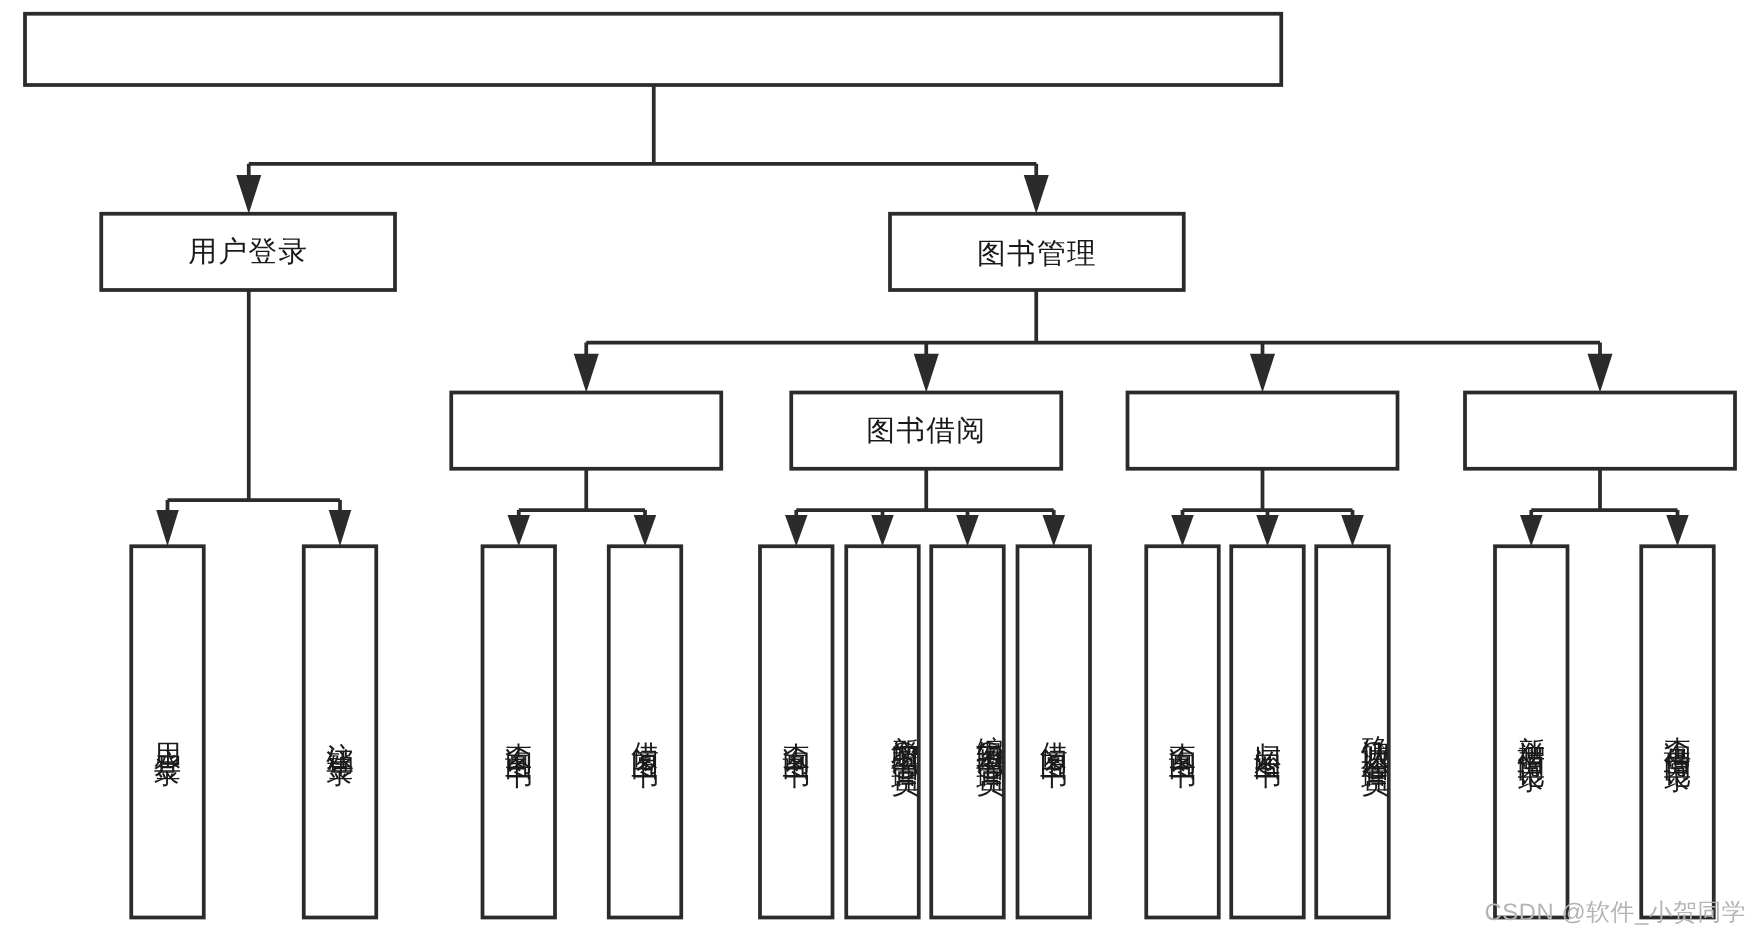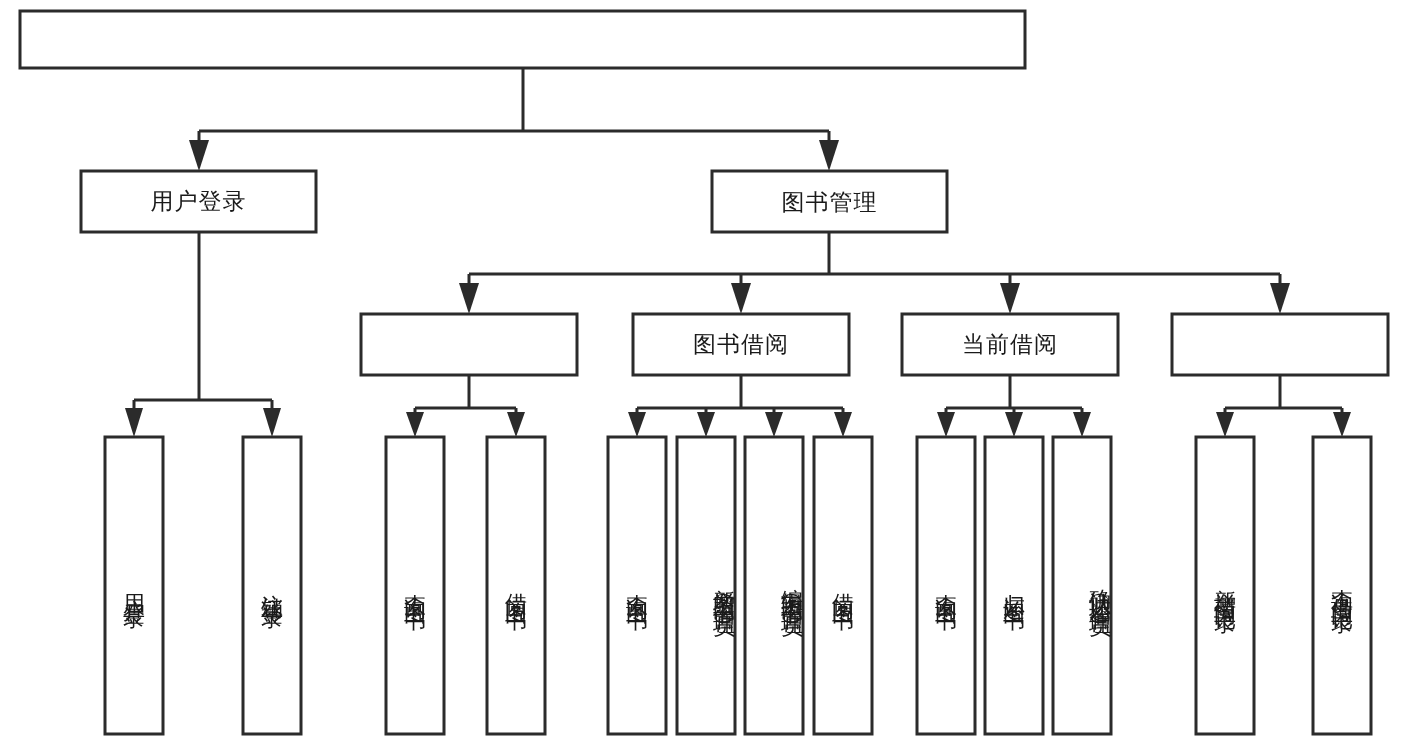--- a/index.html
+++ b/index.html
@@ -177,35 +177,35 @@
   </svg>
 
 
   <div class="node-label horizontal" style="left:81px; top:171px; width:235px; height:61px;">用户登录</div>
 
   <div class="node-label horizontal" style="left:712px; top:172px; width:235px; height:61px;">图书管理</div>
 
 
   <div class="node-label horizontal" style="left:633px; top:314px; width:216px; height:61px;">图书借阅</div>
 
-  <div class="node-label horizontal" style="left:902px; top:314px; width:216px; height:61px;">当前借阅</div>
 
 
   <div class="node-label vertical" style="left:105px; top:437px; width:58px; height:297px;">用户登录</div>
   <div class="node-label vertical" style="left:243px; top:437px; width:58px; height:297px;">注销登录</div>
 
   <div class="node-label vertical" style="left:386px; top:437px; width:58px; height:297px;">查询图书</div>
   <div class="node-label vertical" style="left:487px; top:437px; width:58px; height:297px;">借阅图书</div>
 
   <div class="node-label vertical" style="left:608px; top:437px; width:58px; height:297px;">查询图书</div>
   <div class="node-label vertical long" style="left:677px; top:444px; width:58px; height:290px;">新增图书（管理员）</div>
   <div class="node-label vertical long" style="left:745px; top:444px; width:58px; height:290px;">编辑图书（管理员）</div>
   <div class="node-label vertical" style="left:814px; top:437px; width:58px; height:297px;">借阅图书</div>
 
   <div class="node-label vertical" style="left:917px; top:437px; width:58px; height:297px;">查询图书</div>
   <div class="node-label vertical" style="left:985px; top:437px; width:58px; height:297px;">归还图书</div>
   <div class="node-label vertical long" style="left:1053px; top:444px; width:58px; height:290px;">确认归还（管理员）</div>
 
   <div class="node-label vertical" style="left:1196px; top:437px; width:58px; height:297px;">新增借阅记录</div>
   <div class="node-label vertical" style="left:1313px; top:437px; width:58px; height:297px;">查询借阅记录</div>
 
+  <div class="watermark">CSDN @软件_小贺同学</div>
 
 </div>
 
 </body></html>

